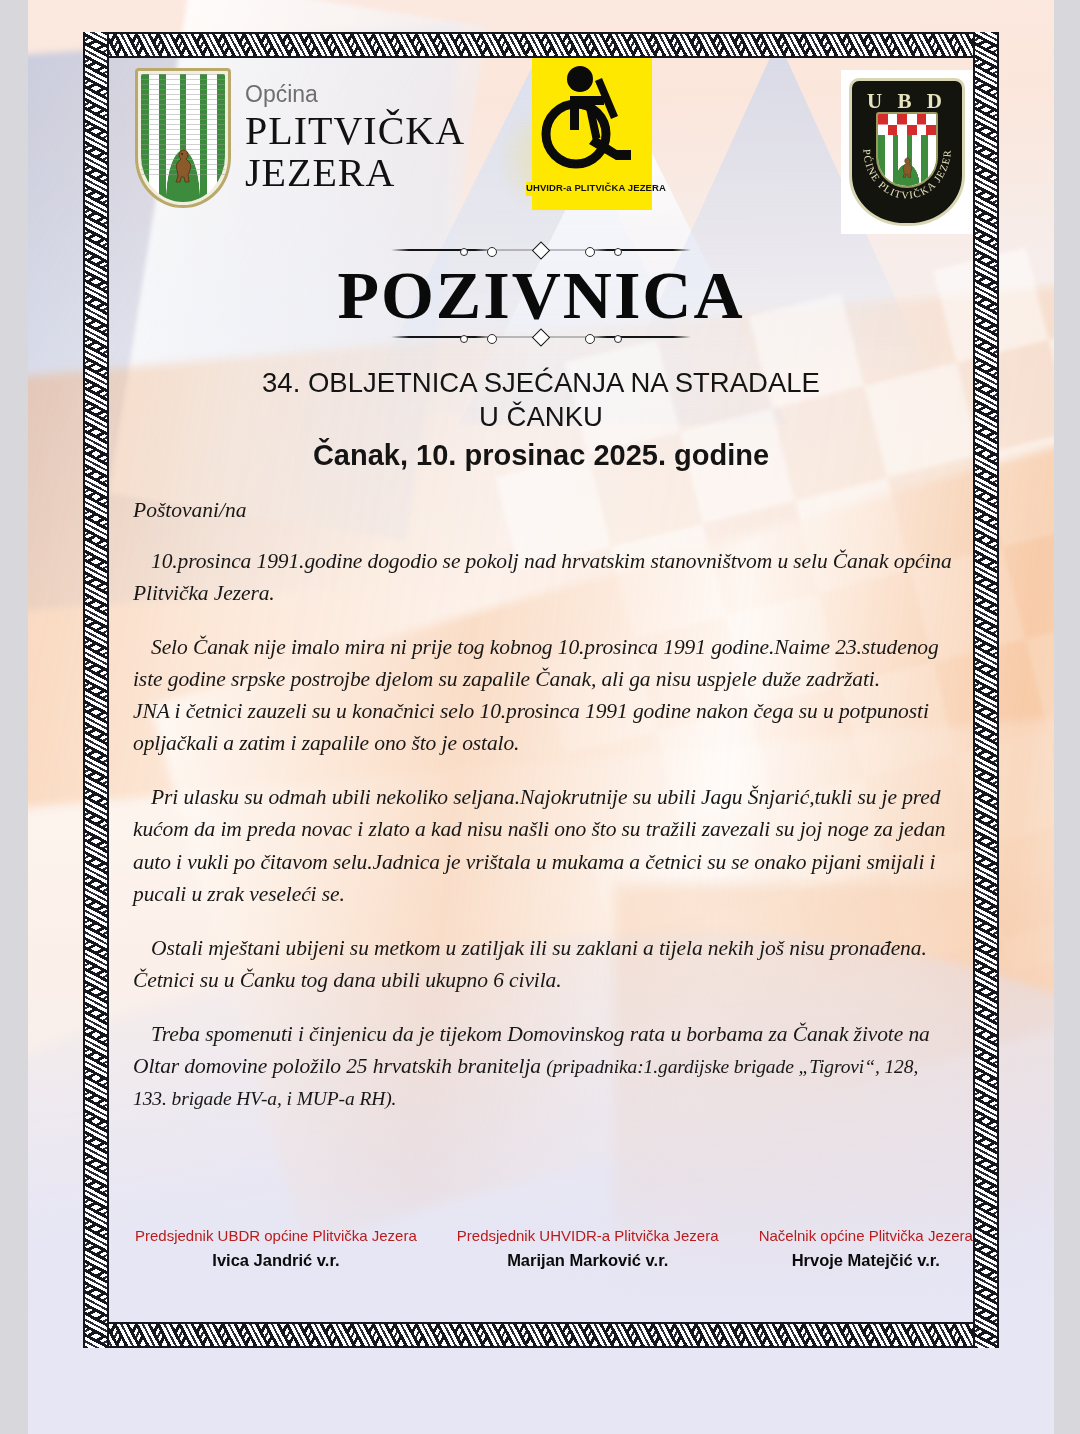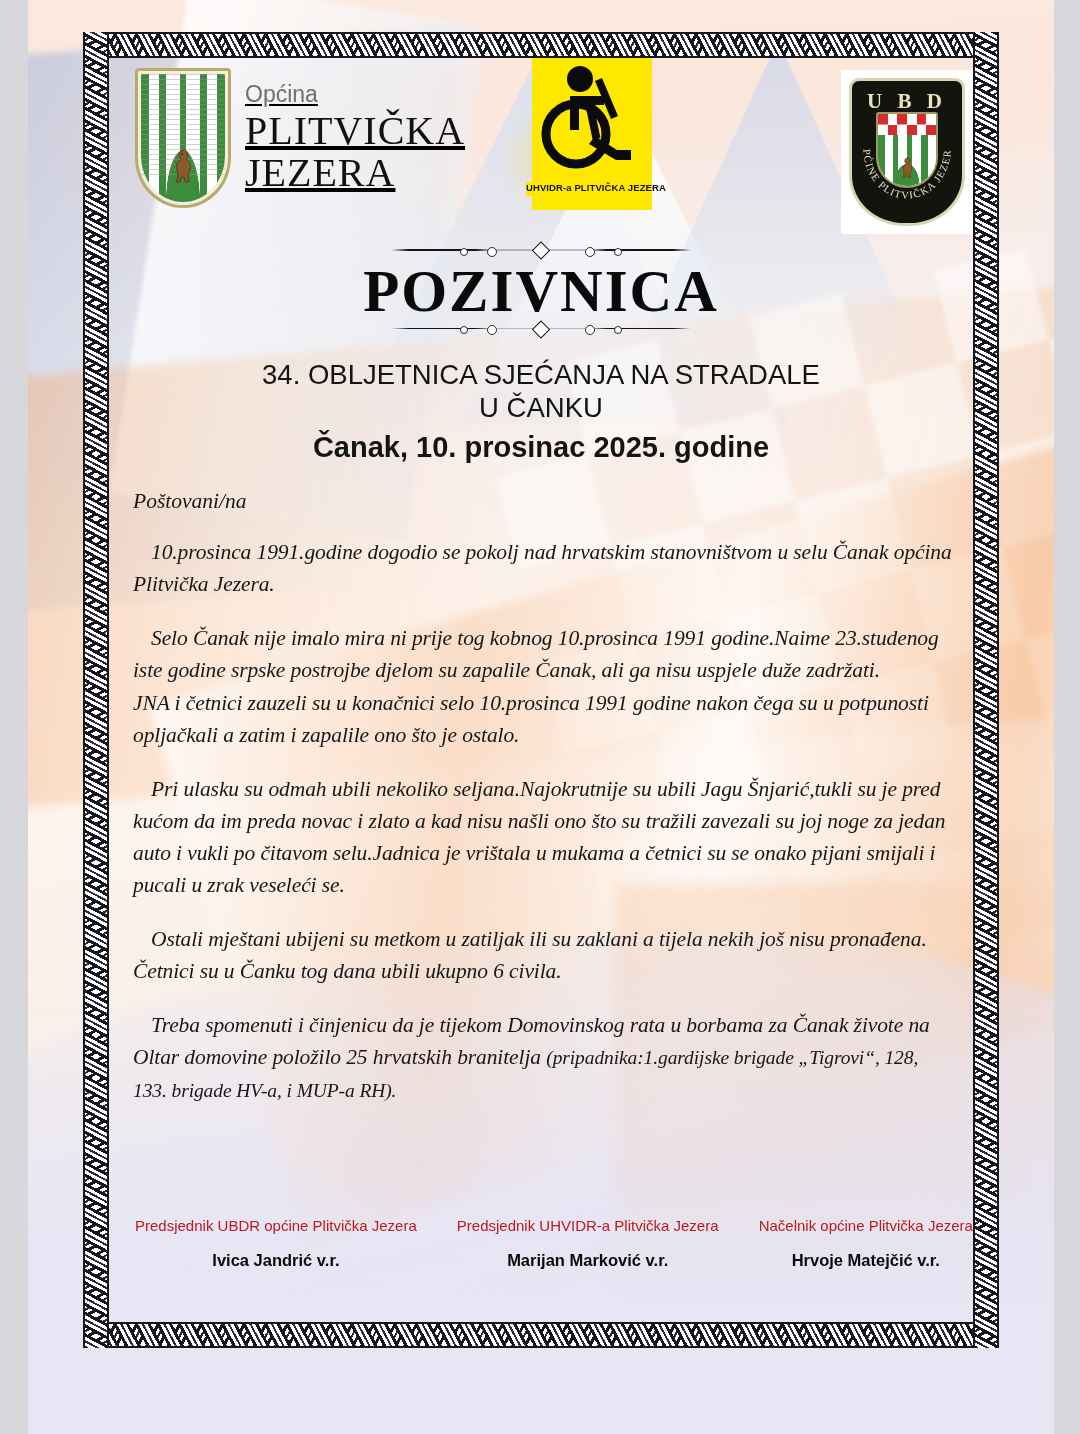--- a/index.html
+++ b/index.html
@@ -253,21 +253,20 @@
   .logo-row {
     position: relative;
     height: 185px;
   }
   .logo-left {
     position: absolute;
     left: 26px; top: 10px;
     display: flex;
     align-items: center;
     gap: 14px;
-    text-decoration: underline;
   }
   .crest {
     width: 96px;
     height: 140px;
     position: relative;
     background: #f3efdf;
     border: 3px solid #b9a96a;
     border-radius: 4px 4px 50% 50% / 4px 4px 36% 36%;
     overflow: hidden;
     box-sizing: border-box;
@@ -455,21 +454,21 @@
   }
   .orn .bead.b1 { left: 32%; }
   .orn .bead.b2 { right: 32%; }
   .orn .bead.b3 { left: 23%; width: 6px; height: 6px; top: 4.5px; }
   .orn .bead.b4 { right: 23%; width: 6px; height: 6px; top: 4.5px; }
 
   
   .pozivnica {
     text-align: center;
     font-family: "Liberation Serif", serif;
-    font-size: 59px;
+    font-size: 68px;
     line-height: .96;
     letter-spacing: 2px;
     color: #0a0a0a;
     margin: 6px 0 2px 0;
   }
   .subtitle {
     text-align: center;
     font-family: "Liberation Sans", sans-serif;
     font-size: 27.5px;
     color: #141414;
@@ -525,21 +524,21 @@
   }
   .sig-role {
     font-size: 15px;
     color: #b91c1c;
     white-space: nowrap;
   }
   .sig-name {
     font-size: 16.5px;
     font-weight: bold;
     color: #0b0b0b;
-    margin-top: 17px;
+    margin-top: 7px;
     white-space: nowrap;
   }
   .sig.s1 { width: 290px; }
   .sig.s2 { width: 272px; text-align: center; }
   .sig.s3 { width: 240px; }
 </style>
 </head>
 <body>
 
 <div id="page">

